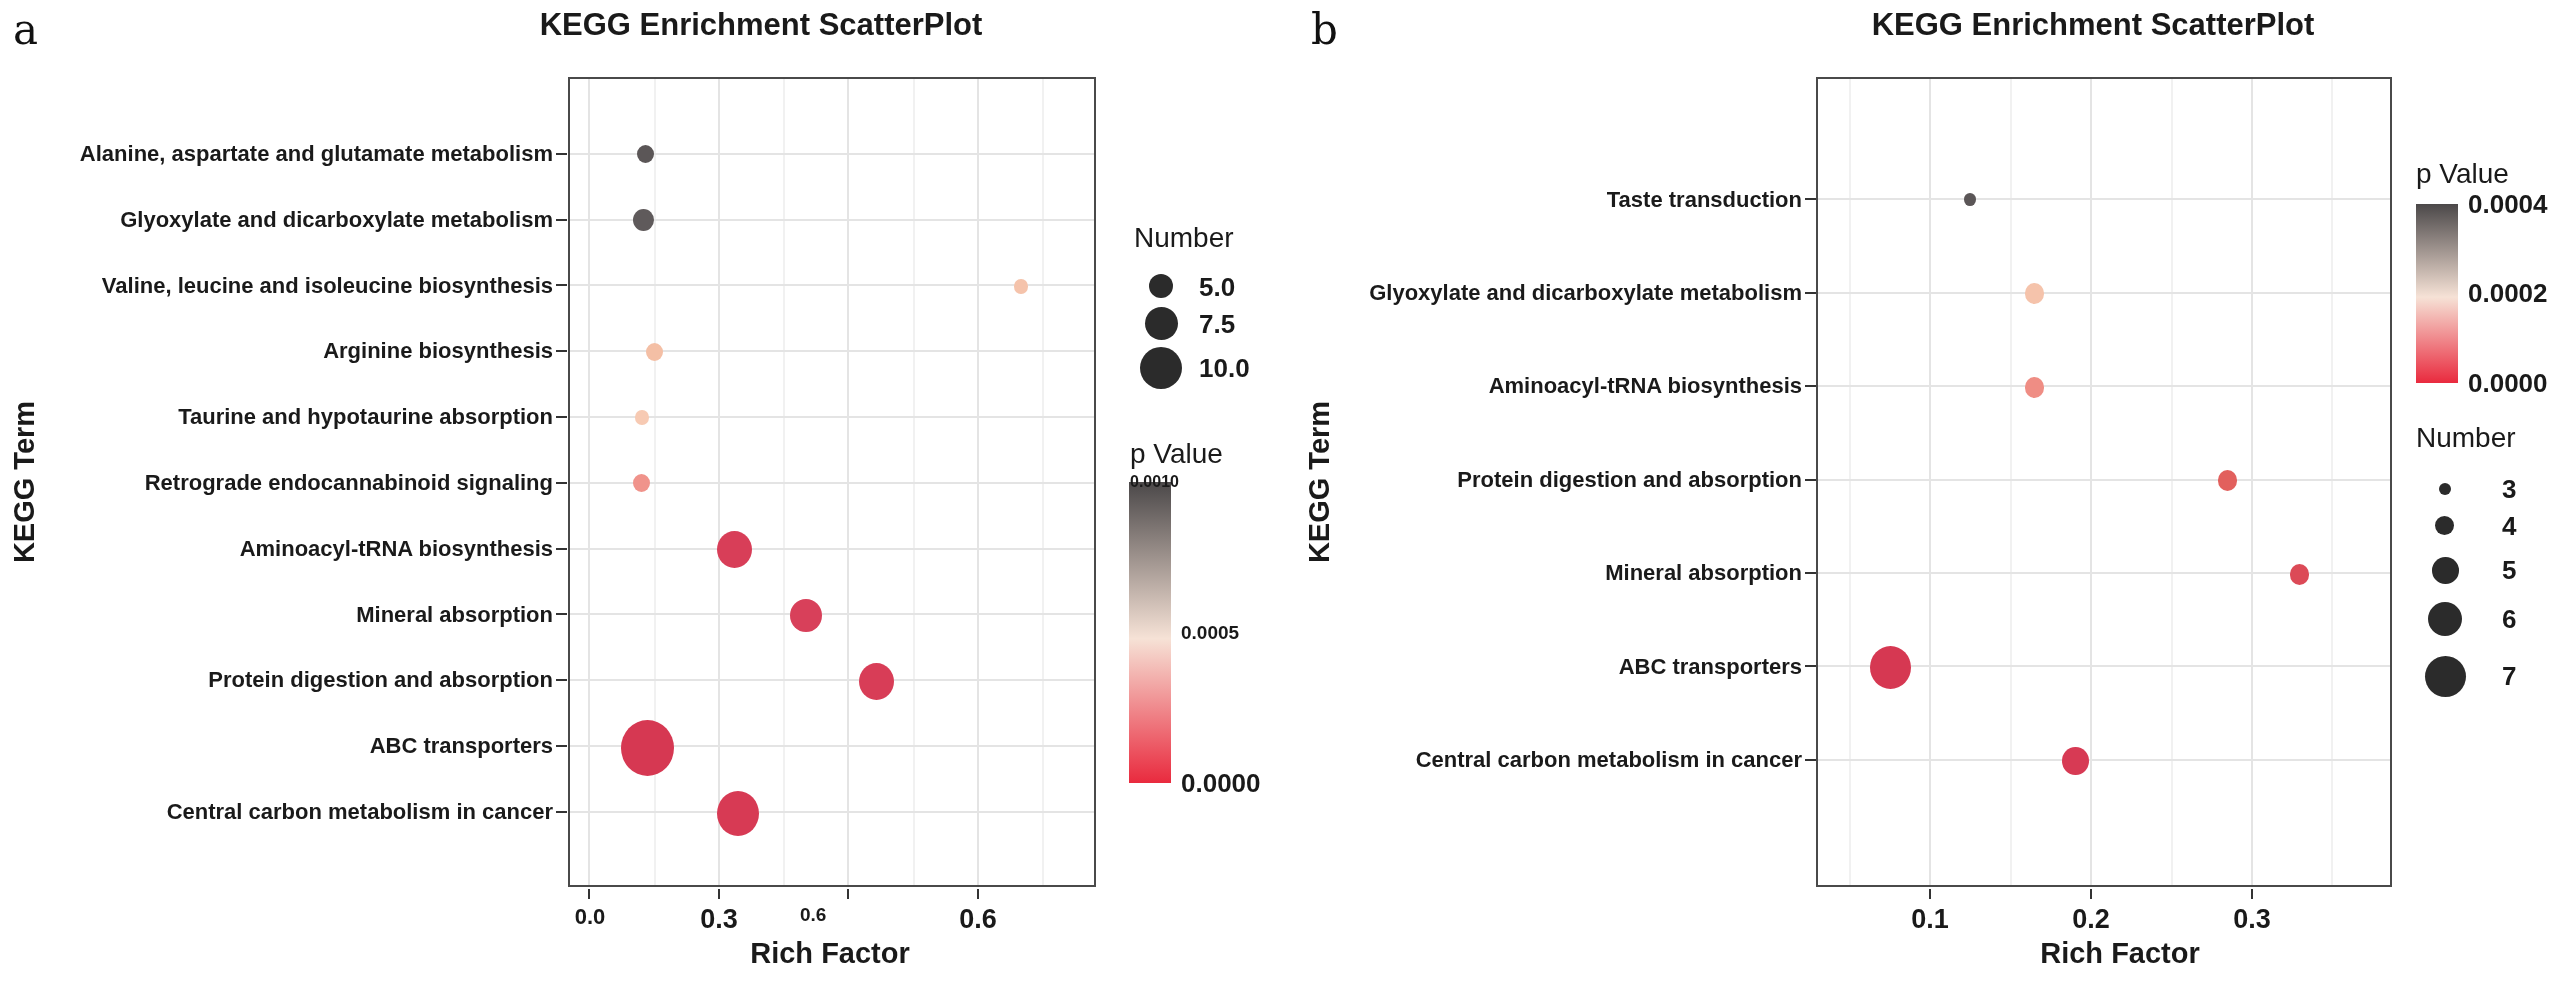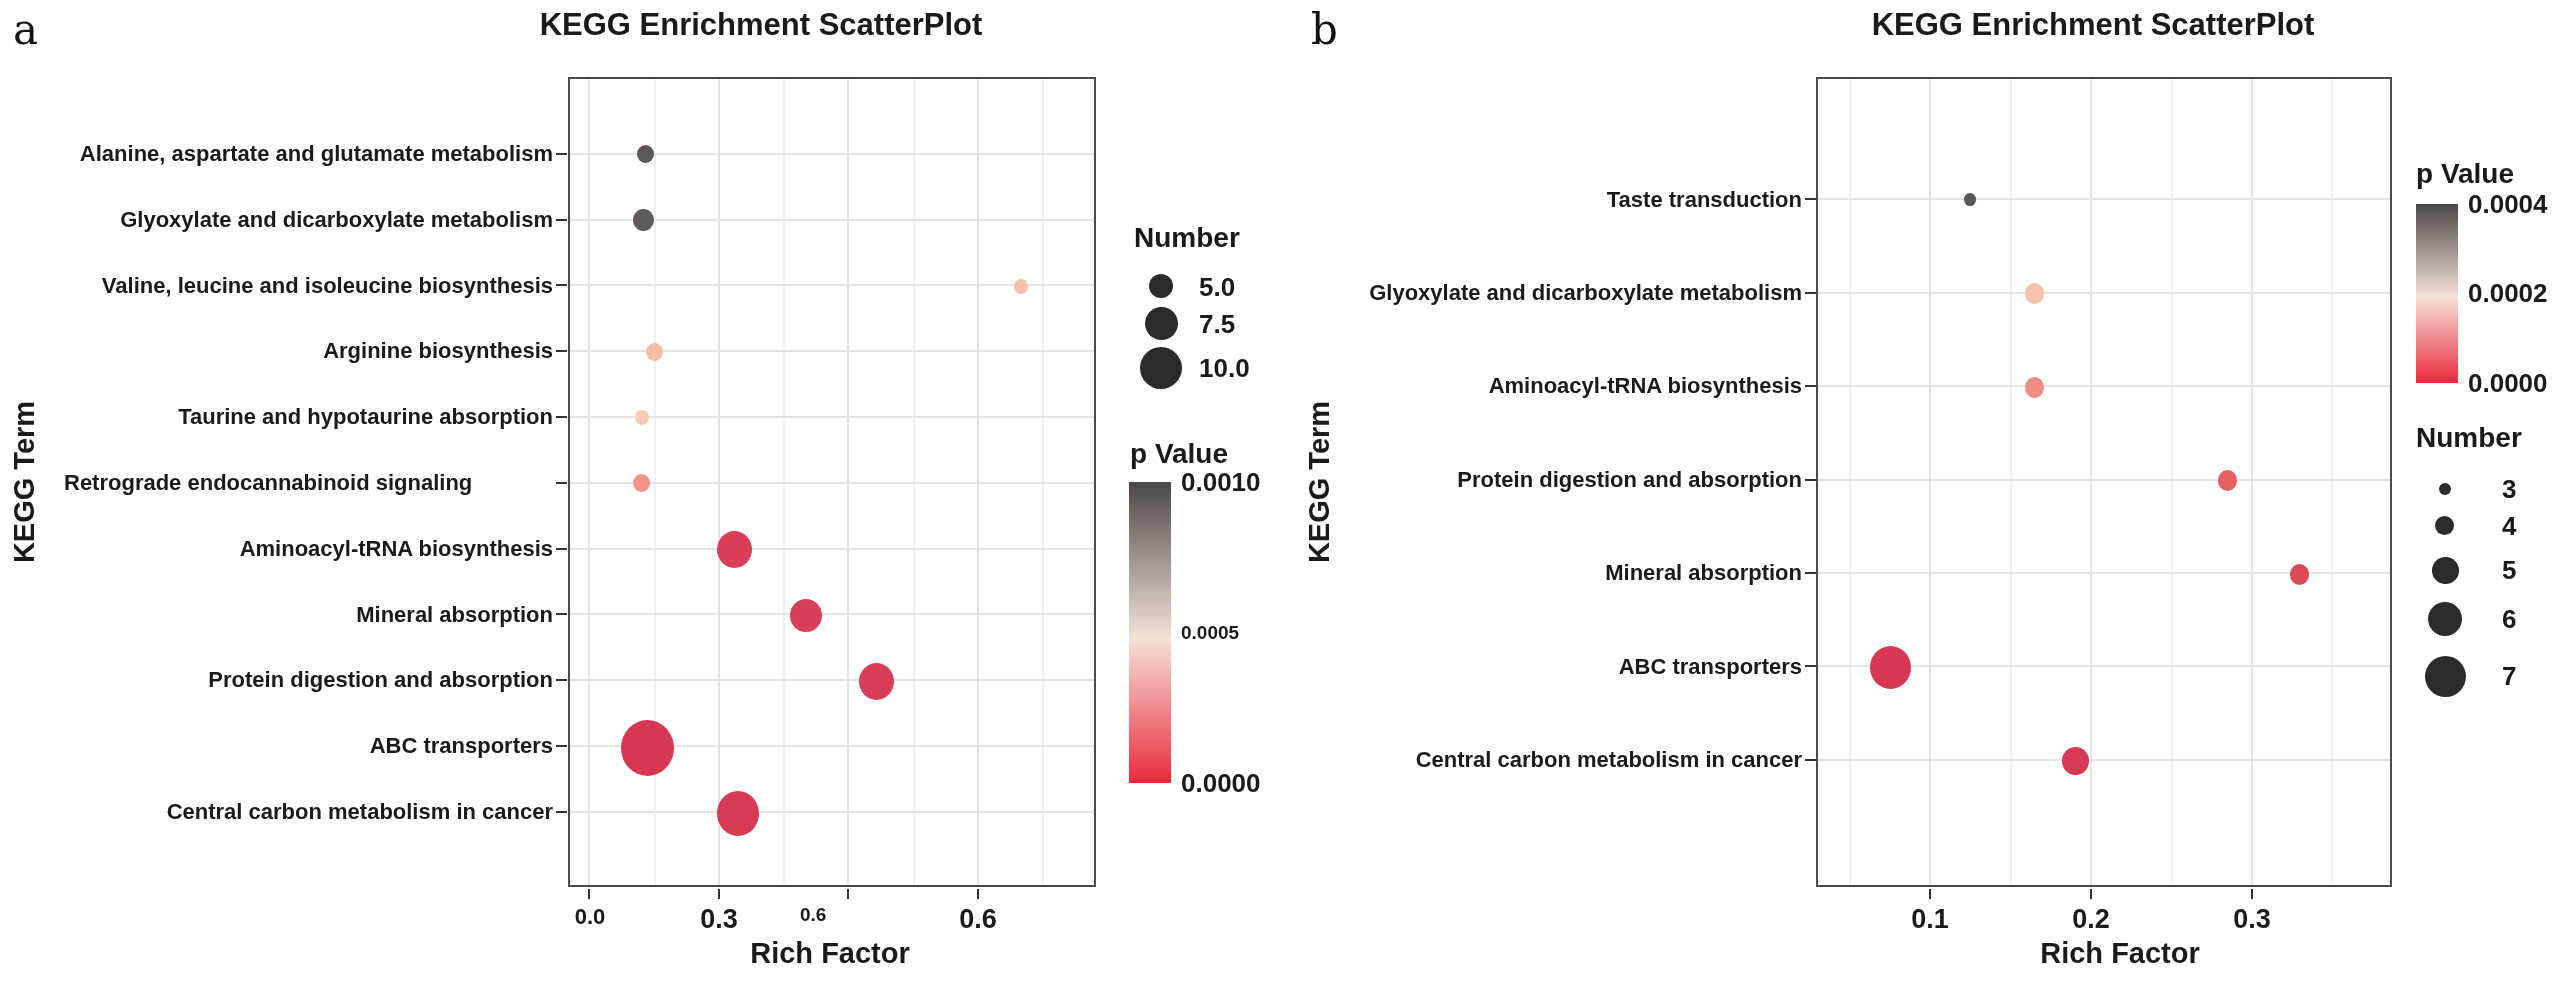--- a/index.html
+++ b/index.html
@@ -4,21 +4,21 @@
 <style>
   html,body{margin:0;padding:0;background:#ffffff;}
   body{width:2576px;height:982px;position:relative;overflow:hidden;
        font-family:"Liberation Sans",sans-serif;color:#1a1a1a;}
   .abs{position:absolute;}
   .panel-letter{font-family:"DejaVu Serif",serif;font-size:42px;font-weight:400;color:#111;}
   .chart-title{font-size:31px;font-weight:700;transform:translateX(-50%);white-space:nowrap;}
   .axis-title{font-size:29px;font-weight:700;transform:translateX(-50%);white-space:nowrap;margin-left:16px;}
   .y-axis-title{font-size:29px;font-weight:700;white-space:nowrap;
                 transform:translate(-50%,-50%) rotate(-90deg);}
-  .legend-title{font-size:28px;font-weight:700;white-space:nowrap;}
+  .legend-title{font-size:28px;font-weight:400;white-space:nowrap;}
 </style>
 </head>
 <body>
 
 <div class="abs panel-letter" style="left:13px;top:4.9px;">a</div>
 <div class="abs panel-letter" style="left:1311px;top:4.9px;">b</div>
 
 <div class="abs chart-title" style="left:761px;top:6.5px;">KEGG Enrichment ScatterPlot</div>
 <div class="abs chart-title" style="left:2093px;top:6.5px;">KEGG Enrichment ScatterPlot</div>
 
@@ -71,21 +71,21 @@
     <div style="position: absolute; left: 556px; top: 284px; width: 11.4px; height: 2.4px; background: rgb(51, 51, 51);"></div>
     <div style="position: absolute; left: 64px; top: 286px; width: 489px; text-align: right; font-size: 22px; font-weight: 700; transform: translateY(-50%); white-space: nowrap;">Valine, leucine and isoleucine biosynthesis</div>
     <div title="Valine, leucine and isoleucine biosynthesis" style="position: absolute; left: 1014px; top: 279px; width: 13.7px; height: 14.5px; border-radius: 50%; background: rgb(245, 195, 171);"></div>
     <div style="position: absolute; left: 556px; top: 350px; width: 11.4px; height: 2.4px; background: rgb(51, 51, 51);"></div>
     <div style="position: absolute; left: 64px; top: 351px; width: 489px; text-align: right; font-size: 22px; font-weight: 700; transform: translateY(-50%); white-space: nowrap;">Arginine biosynthesis</div>
     <div title="Arginine biosynthesis" style="position: absolute; left: 646px; top: 343px; width: 17.3px; height: 18.3px; border-radius: 50%; background: rgb(244, 191, 165);"></div>
     <div style="position: absolute; left: 556px; top: 416px; width: 11.4px; height: 2.4px; background: rgb(51, 51, 51);"></div>
     <div style="position: absolute; left: 64px; top: 417px; width: 489px; text-align: right; font-size: 22px; font-weight: 700; transform: translateY(-50%); white-space: nowrap;">Taurine and hypotaurine absorption</div>
     <div title="Taurine and hypotaurine metabolism" style="position: absolute; left: 635px; top: 410px; width: 13.7px; height: 14.5px; border-radius: 50%; background: rgb(247, 202, 179);"></div>
     <div style="position: absolute; left: 556px; top: 482px; width: 11.4px; height: 2.4px; background: rgb(51, 51, 51);"></div>
-    <div style="position: absolute; left: 64px; top: 483px; width: 489px; font-size: 22px; font-weight: 700; transform: translateY(-50%); white-space: nowrap;">Retrograde endocannabinoid signaling</div>
+    <div style="position: absolute; left: 64px; top: 483px; width: 489px; text-align: right; font-size: 22px; font-weight: 700; transform: translateY(-50%); white-space: nowrap;">Retrograde endocannabinoid signaling</div>
     <div title="Retrograde endocannabinoid signaling" style="position: absolute; left: 633px; top: 474px; width: 17.3px; height: 18.3px; border-radius: 50%; background: rgb(240, 147, 139);"></div>
     <div style="position: absolute; left: 556px; top: 548px; width: 11.4px; height: 2.4px; background: rgb(51, 51, 51);"></div>
     <div style="position: absolute; left: 64px; top: 549px; width: 489px; text-align: right; font-size: 22px; font-weight: 700; transform: translateY(-50%); white-space: nowrap;">Aminoacyl-tRNA biosynthesis</div>
     <div title="Aminoacyl-tRNA biosynthesis" style="position: absolute; left: 717px; top: 531px; width: 35px; height: 37px; border-radius: 50%; background: rgb(216, 62, 88);"></div>
     <div style="position: absolute; left: 556px; top: 613px; width: 11.4px; height: 2.4px; background: rgb(51, 51, 51);"></div>
     <div style="position: absolute; left: 64px; top: 615px; width: 489px; text-align: right; font-size: 22px; font-weight: 700; transform: translateY(-50%); white-space: nowrap;">Mineral absorption</div>
     <div title="Mineral absorption" style="position: absolute; left: 790px; top: 599px; width: 32px; height: 33px; border-radius: 50%; background: rgb(216, 64, 90);"></div>
     <div style="position: absolute; left: 556px; top: 679px; width: 11.4px; height: 2.4px; background: rgb(51, 51, 51);"></div>
     <div style="position: absolute; left: 64px; top: 680px; width: 489px; text-align: right; font-size: 22px; font-weight: 700; transform: translateY(-50%); white-space: nowrap;">Protein digestion and absorption</div>
     <div title="Protein digestion and absorption" style="position: absolute; left: 859px; top: 663px; width: 35px; height: 37px; border-radius: 50%; background: rgb(216, 61, 87);"></div>
@@ -95,21 +95,21 @@
     <div style="position: absolute; left: 556px; top: 811px; width: 11.4px; height: 2.4px; background: rgb(51, 51, 51);"></div>
     <div style="position: absolute; left: 64px; top: 812px; width: 489px; text-align: right; font-size: 22px; font-weight: 700; transform: translateY(-50%); white-space: nowrap;">Central carbon metabolism in cancer</div>
     <div title="Central carbon metabolism in cancer" style="position: absolute; left: 717px; top: 791px; width: 42px; height: 45px; border-radius: 50%; background: rgb(215, 58, 84);"></div>
     <div style="position: absolute; left: 1149px; top: 274px; width: 24.4px; height: 24.4px; border-radius: 50%; background: rgb(43, 43, 43);"></div>
     <div style="position: absolute; left: 1199px; top: 287px; transform: translateY(-50%); font-size: 26px; font-weight: 700;">5.0</div>
     <div style="position: absolute; left: 1145px; top: 307px; width: 33px; height: 33px; border-radius: 50%; background: rgb(43, 43, 43);"></div>
     <div style="position: absolute; left: 1199px; top: 324px; transform: translateY(-50%); font-size: 26px; font-weight: 700;">7.5</div>
     <div style="position: absolute; left: 1140px; top: 347px; width: 42px; height: 42px; border-radius: 50%; background: rgb(43, 43, 43);"></div>
     <div style="position: absolute; left: 1199px; top: 368px; transform: translateY(-50%); font-size: 26px; font-weight: 700;">10.0</div>
     <div style="position: absolute; left: 1129px; top: 482px; width: 42px; height: 301px; background: linear-gradient(rgb(75, 72, 73) 0%, rgb(246, 226, 214) 52%, rgb(233, 42, 62) 100%);"></div>
-    <div style="position: absolute; left: 1181px; top: 482px; transform: translateY(-50%); font-size: 26px; font-weight: 700;">0.0010</div>
+    <div style="position: absolute; left: 1130px; top: 482px; transform: translateY(-50%); font-size: 16px; font-weight: 700;">0.0010</div>
     <div style="position: absolute; left: 1181px; top: 633px; transform: translateY(-50%); font-size: 19px; font-weight: 700;">0.0005</div>
     <div style="position: absolute; left: 1181px; top: 783px; transform: translateY(-50%); font-size: 26px; font-weight: 700;">0.0000</div>
   </div>
 <div id="plot-b" class="abs" style="left:0;top:0;">
     <div style="position: absolute; left: 1849px; top: 77px; width: 1.6px; height: 810px; background: rgb(241, 241, 241);"></div>
     <div style="position: absolute; left: 2010px; top: 77px; width: 1.6px; height: 810px; background: rgb(241, 241, 241);"></div>
     <div style="position: absolute; left: 2171px; top: 77px; width: 1.6px; height: 810px; background: rgb(241, 241, 241);"></div>
     <div style="position: absolute; left: 2331px; top: 77px; width: 1.6px; height: 810px; background: rgb(241, 241, 241);"></div>
     <div style="position: absolute; left: 1929px; top: 77px; width: 2.4px; height: 810px; background: rgb(228, 228, 228);"></div>
     <div style="position: absolute; left: 2090px; top: 77px; width: 2.4px; height: 810px; background: rgb(228, 228, 228);"></div>

